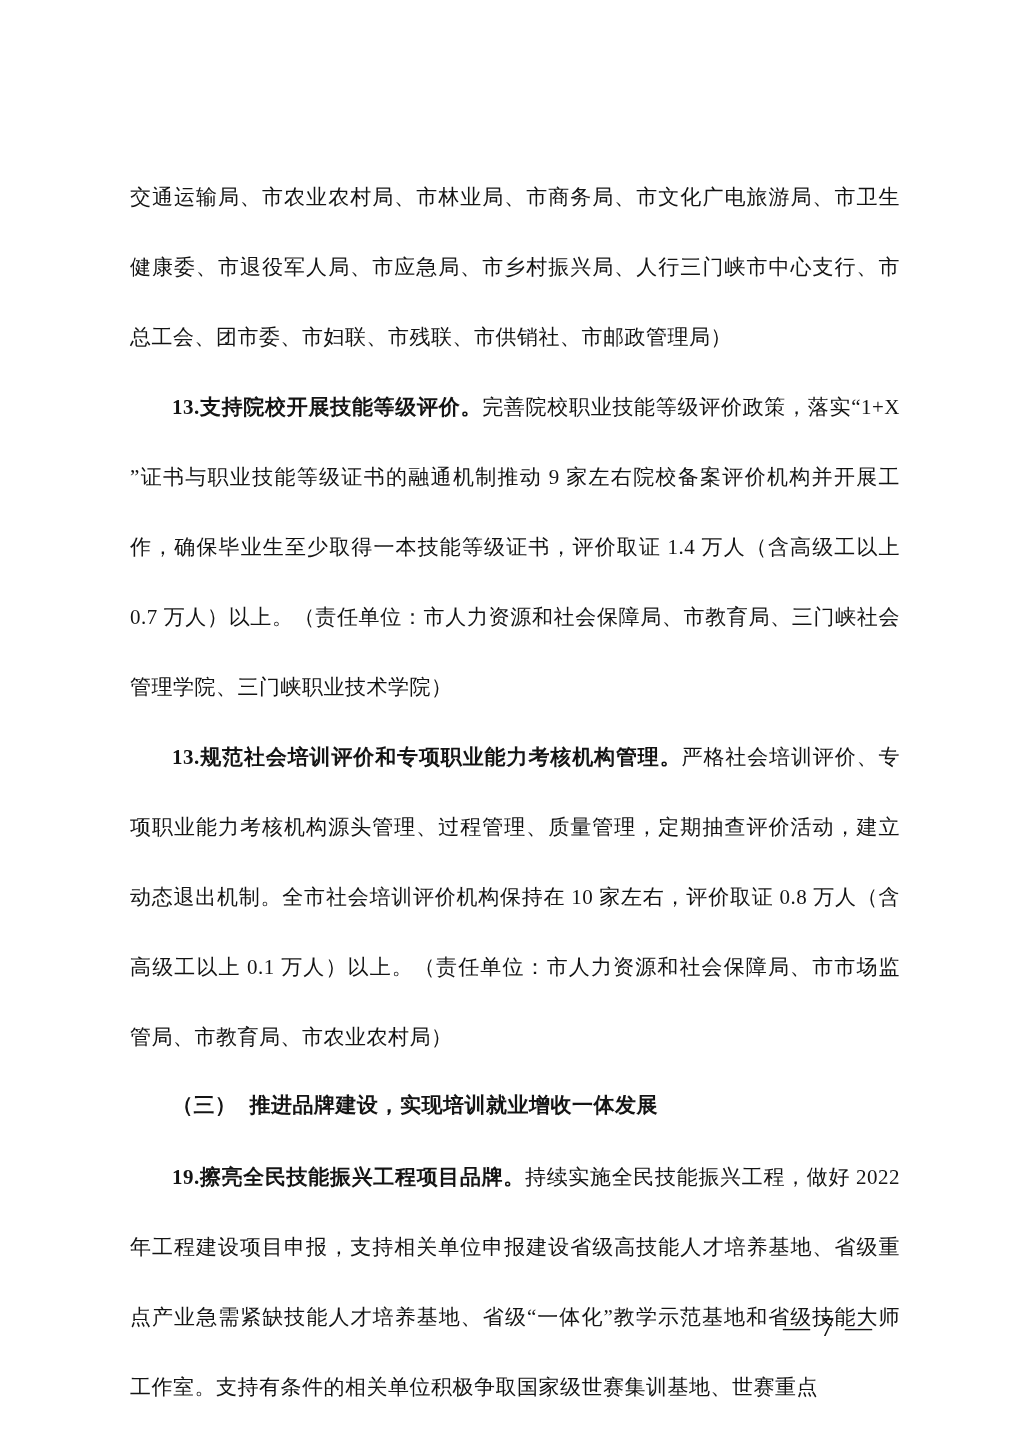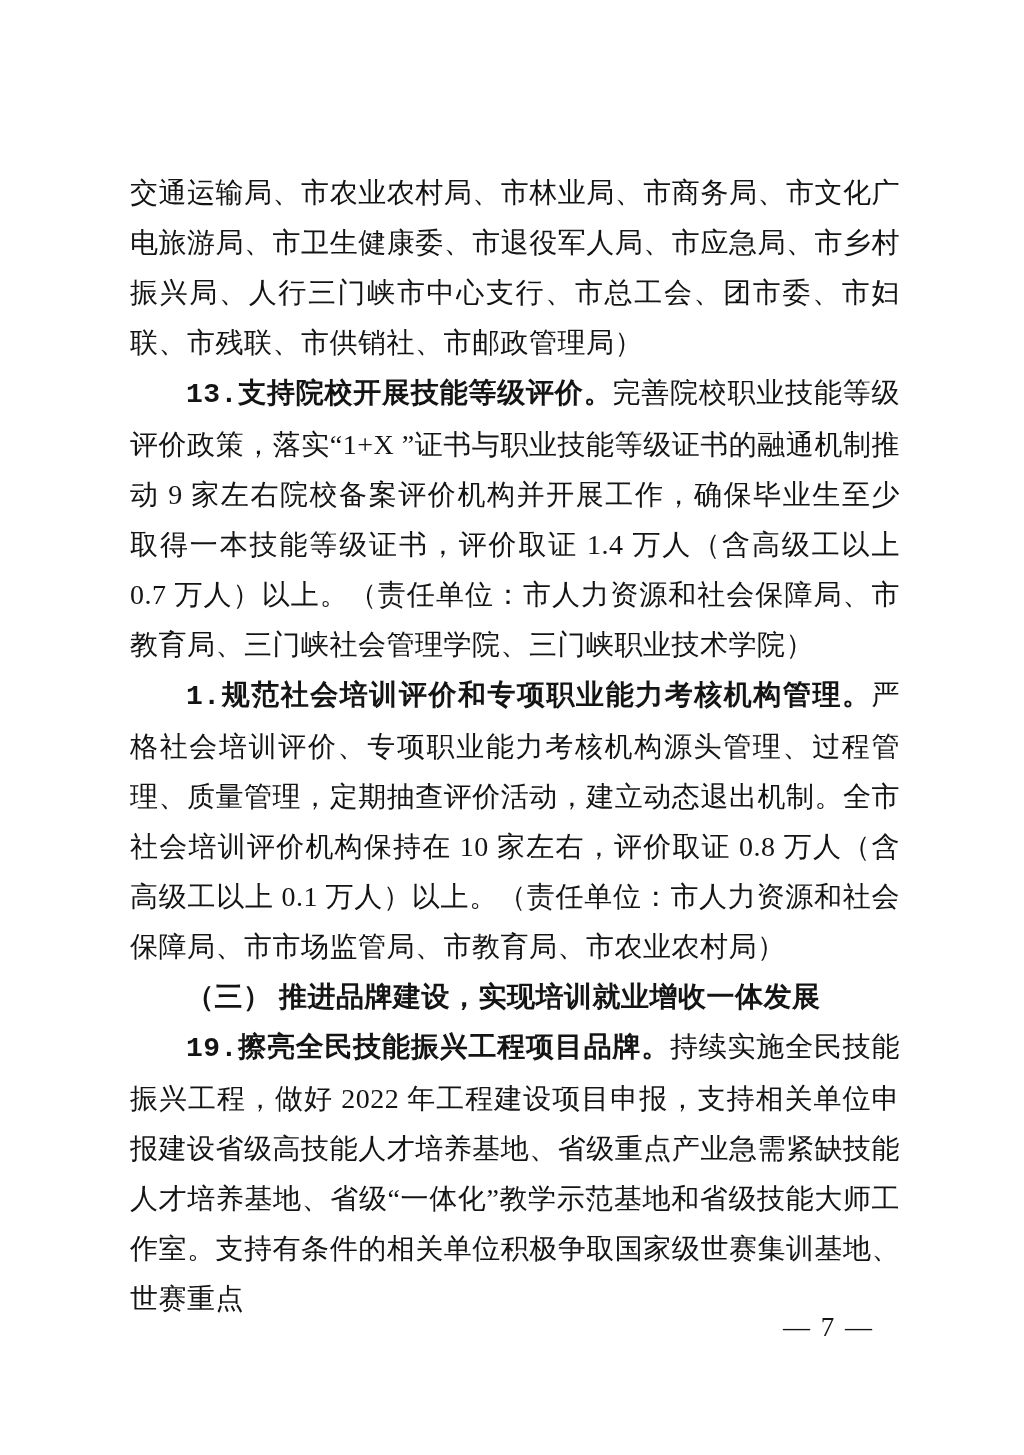--- a/index.html
+++ b/index.html
@@ -12,41 +12,41 @@
     width: 1024px;
     height: 1455px;
     background: #ffffff;
     color: #141414;
     font-family: "Liberation Serif", serif;
     overflow: hidden;
   }
   .text-block {
     position: absolute;
     left: 130px;
-    top: 168px;
+    top: 162px;
     width: 770px;
-    font-size: 28px;
-    line-height: 50px;
+    font-size: 21px;
+    line-height: 70px;
     text-align: justify;
     letter-spacing: 0.5px;
   }
   .para {
     margin: 0;
     text-indent: 2em;
   }
   .para.no-indent {
     text-indent: 0;
   }
   .lead {
-    font-family: Liberation Mono, monospace;
+    font-family: Liberation Serif, serif;
     font-weight: bold;
     margin-top: 36px;
   }
   .heading {
-    font-family: Liberation Serif, serif;
+    font-family: Liberation Mono, monospace;
     font-weight: bold;
   }
   .footer {
     position: absolute;
     top: 1312px;
     right: 150px;
     font-size: 27px;
     line-height: 30px;
     letter-spacing: 2px;
     color: #141414;
@@ -55,21 +55,21 @@
 </head>
 <body>
 
 <div class="page">
   <div class="text-block">
 
     <p class="para no-indent">交通运输局、市农业农村局、市林业局、市商务局、市文化广电旅游局、市卫生健康委、市退役军人局、市应急局、市乡村振兴局、人行三门峡市中心支行、市总工会、团市委、市妇联、市残联、市供销社、市邮政管理局）</p>
 
     <p class="para"><span class="lead">13.支持院校开展技能等级评价。</span><span>完善院校职业技能等级评价政策，落实“1+X ”证书与职业技能等级证书的融通机制推动 9 家左右院校备案评价机构并开展工作，确保毕业生至少取得一本技能等级证书，评价取证 1.4 万人（含高级工以上 0.7 万人）以上。（责任单位：市人力资源和社会保障局、市教育局、三门峡社会管理学院、三门峡职业技术学院）</span></p>
 
-    <p class="para"><span class="lead">1.规范社会培训评价和专项职业能力考核机构管理。</span><span>严格社会培训评价、专项职业能力考核机构源头管理、过程管理、质量管理，定期抽查评价活动，建立动态退出机制。全市社会培训评价机构保持在 10 家左右，评价取证 0.8 万人（含高级工以上 0.1 万人）以上。（责任单位：市人力资源和社会保障局、市市场监管局、市教育局、市农业农村局）</span></p>
+    <p class="para"><span class="lead">13.规范社会培训评价和专项职业能力考核机构管理。</span><span>严格社会培训评价、专项职业能力考核机构源头管理、过程管理、质量管理，定期抽查评价活动，建立动态退出机制。全市社会培训评价机构保持在 10 家左右，评价取证 0.8 万人（含高级工以上 0.1 万人）以上。（责任单位：市人力资源和社会保障局、市市场监管局、市教育局、市农业农村局）</span></p>
 
     <p class="para heading">（三） 推进品牌建设，实现培训就业增收一体发展</p>
 
     <p class="para"><span class="lead">19.擦亮全民技能振兴工程项目品牌。</span><span>持续实施全民技能振兴工程，做好 2022 年工程建设项目申报，支持相关单位申报建设省级高技能人才培养基地、省级重点产业急需紧缺技能人才培养基地、省级“一体化”教学示范基地和省级技能大师工作室。支持有条件的相关单位积极争取国家级世赛集训基地、世赛重点</span></p>
 
   </div>
 
   <div class="footer">— 7 —</div>
 </div>
 

